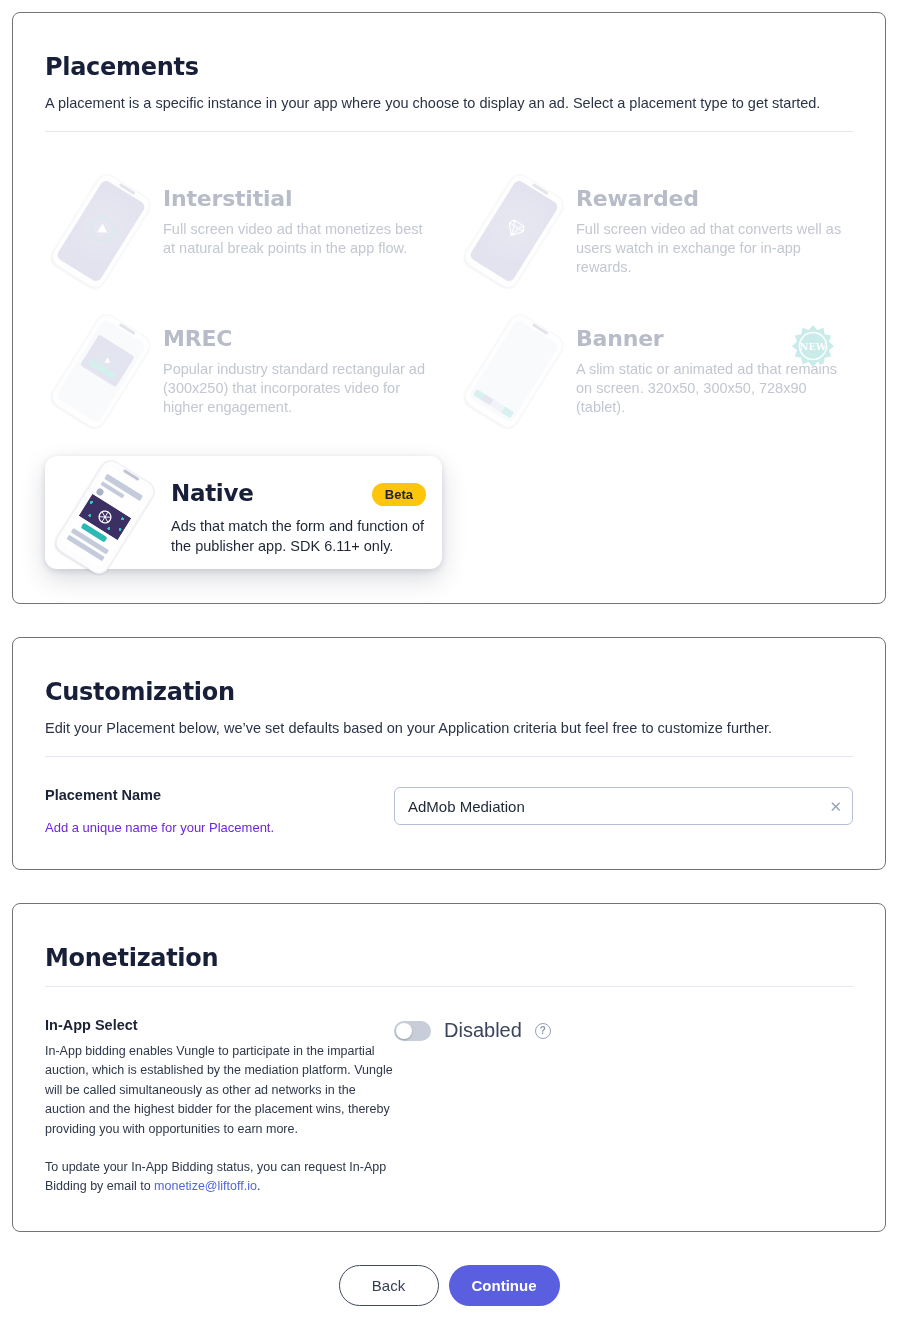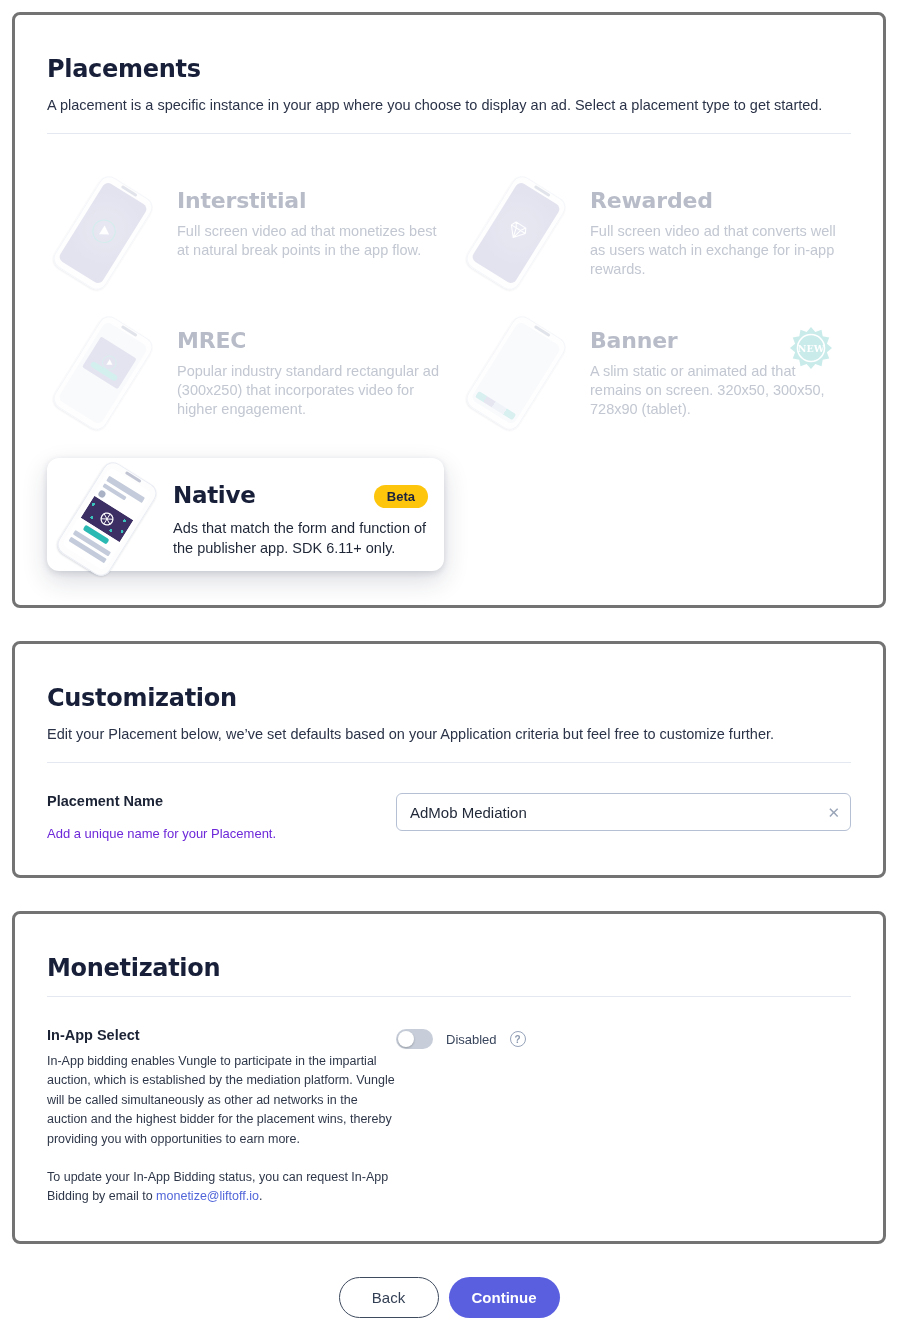--- a/index.html
+++ b/index.html
@@ -1,36 +1,36 @@
 <!DOCTYPE html>
 <html><head>
 <meta charset="utf-8">
 <style>
   * { margin:0; padding:0; box-sizing:border-box; }
   html,body { background:#fff; font-family:"Liberation Sans","DejaVu Sans",sans-serif; color:#2e3749; }
   .page { width:898px; margin:0 auto; padding:12px 12px 30px; }
 
   .card {
-    background:#fff; border:3px solid #737373; border-radius:8px;
+    background:#fff; border:1px solid #737373; border-radius:8px;
     padding:40px 32px 34px; margin-bottom:33px;
   }
   .card h2 {
     font-family:"DejaVu Sans","Liberation Sans",sans-serif;
     font-size:24px; font-weight:800; color:#181f38; letter-spacing:-.3px;
     margin-bottom:14px;
   }
   .card .card-sub { font-size:14.5px; color:#2b3348; margin-bottom:20px; }
   .divider { border:none; border-top:1px solid #e4e8f0; margin:0; }
 
   
   .ptype-grid {
     display:grid; grid-template-columns:1fr 1fr; column-gap:16px; row-gap:22px;
     margin-top:44px;
   }
-  .ptype { display:flex; gap:12px; min-height:118px; cursor:pointer; }
+  .ptype { display:flex; gap:0; min-height:118px; cursor:pointer; }
   .illus-wrap { width:118px; height:112px; flex-shrink:0; position:relative; }
   .ptype-text { padding-top:10px; flex:1; position:relative; }
   .ptype-title-row { display:flex; align-items:flex-start; }
   .ptype-title {
     font-family:"DejaVu Sans","Liberation Sans",sans-serif;
     font-size:22px; font-weight:700; letter-spacing:-.2px; margin-bottom:9px;
   }
   .ptype-desc { font-size:14.5px; line-height:1.32; max-width:268px; }
   .ptype--disabled .ptype-title { color:#b7bcc8; }
   .ptype--disabled .ptype-desc { color:#c2c7d1; }
@@ -100,21 +100,21 @@
   }
   .clear-x { position:absolute; right:11px; top:50%; transform:translateY(-50%); color:#9aa5b8; font-size:15px; cursor:pointer; line-height:1; }
 
   
   .bid-desc { font-size:12.5px; line-height:1.55; color:#2e3749; margin-top:9px; }
   .bid-desc + .bid-desc { margin-top:19px; }
   .bid-link { color:#5165d9; text-decoration:none; }
   .toggle-row { display:flex; align-items:center; gap:13px; padding-top:2px; }
   .toggle { width:37px; height:20px; border-radius:10px; background:#c7ced9; position:relative; cursor:pointer; flex-shrink:0; }
   .toggle .knob { position:absolute; left:2px; top:2px; width:16px; height:16px; border-radius:50%; background:#fff; box-shadow:0 1px 2px rgba(0,0,0,.25); }
-  .toggle-state { font-size:13px; color:#39455c; }
+  .toggle-state { font-size:20px; color:#39455c; }
   .help-circle {
     width:16px; height:16px; border:1px solid #96a3ba; border-radius:50%;
     display:inline-flex; align-items:center; justify-content:center;
     font-size:10px; color:#8c99b0; font-weight:700; cursor:pointer;
   }
 
   
   .footer { display:flex; justify-content:center; gap:10px; margin-top:32px; }
   .btn { height:41px; border-radius:999px; font-size:15px; cursor:pointer; font-family:"Liberation Sans","DejaVu Sans",sans-serif; }
   .btn-back { width:100px; background:#fff; border:1px solid #3e4a5e; color:#333f54; font-weight:500; }

